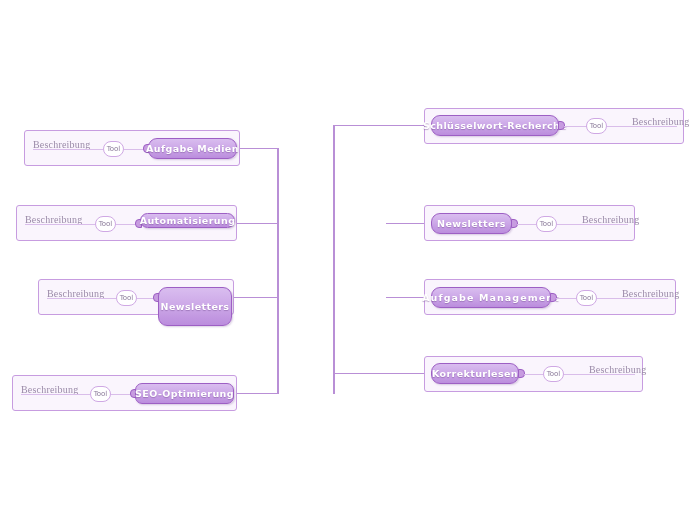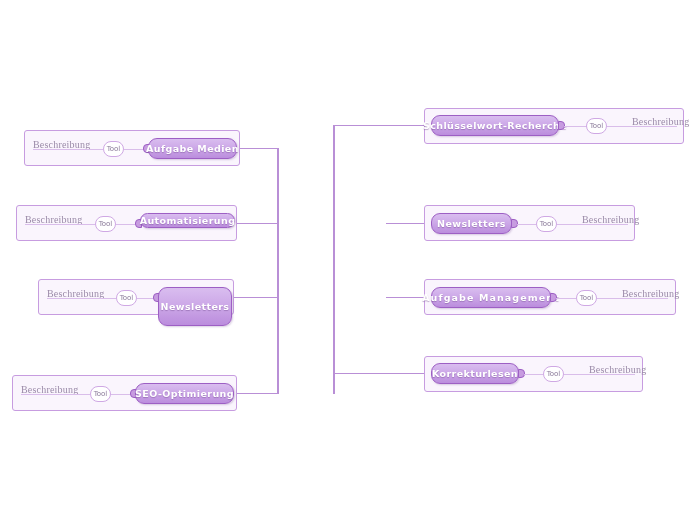--- a/index.html
+++ b/index.html
@@ -144,21 +144,21 @@
   <div class="pill" style="left:158px;top:287px;width:74px;height:39px;">
     <span>Newsletters</span>
   </div>
 
   <div class="branch" style="left:12px;top:375px;width:225px;height:36px;"></div>
   <div class="desc" style="left:21px;top:384px;">Beschreibung</div>
   <div class="inner-line" style="left:21px;top:394px;width:69px;"></div>
   <div class="tool" style="left:90px;top:386px;width:21px;height:16px;">Tool</div>
   <div class="inner-line" style="left:111px;top:394px;width:22px;"></div>
   <div class="nub left" style="left:130px;top:389px;"></div>
-  <div class="pill" style="left:135px;top:383px;width:99px;height:21px;">
+  <div class="pill" style="left:135px;top:383px;width:99px;height:21px;border-radius:7px;">
     <span>SEO-Optimierung</span>
   </div>
 
   <div class="branch" style="left:424px;top:108px;width:260px;height:36px;"></div>
   <div class="pill" style="left:431px;top:115px;width:128px;height:21px;">
     <span>Schlüsselwort-Recherche</span>
   </div>
   <div class="nub right" style="left:558px;top:121px;"></div>
   <div class="inner-line" style="left:564px;top:126px;width:23px;"></div>
   <div class="tool" style="left:586px;top:118px;width:21px;height:16px;">Tool</div>

